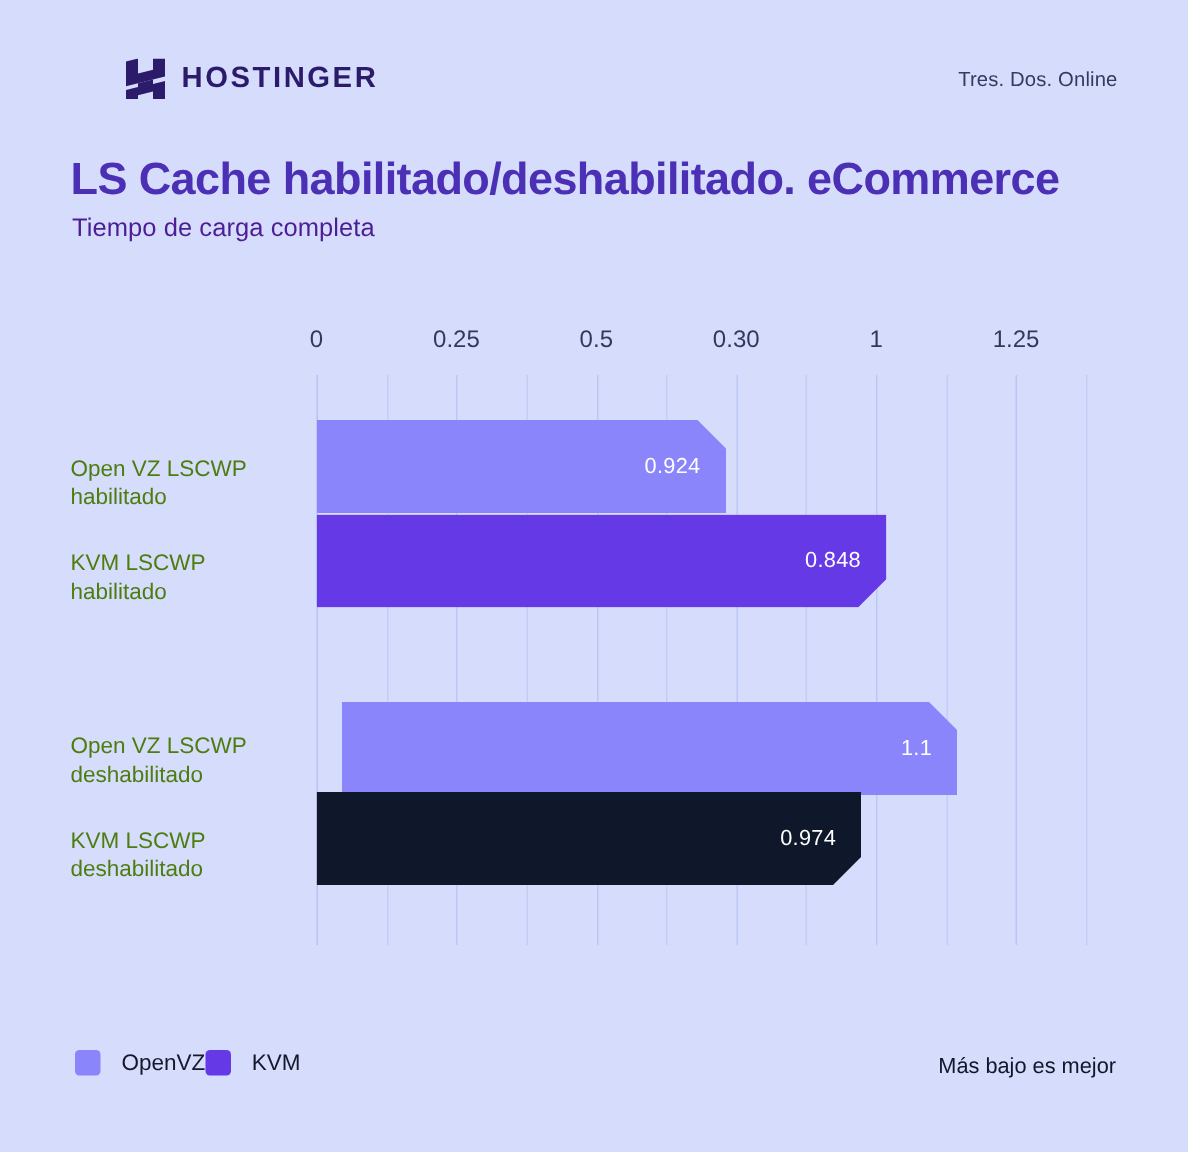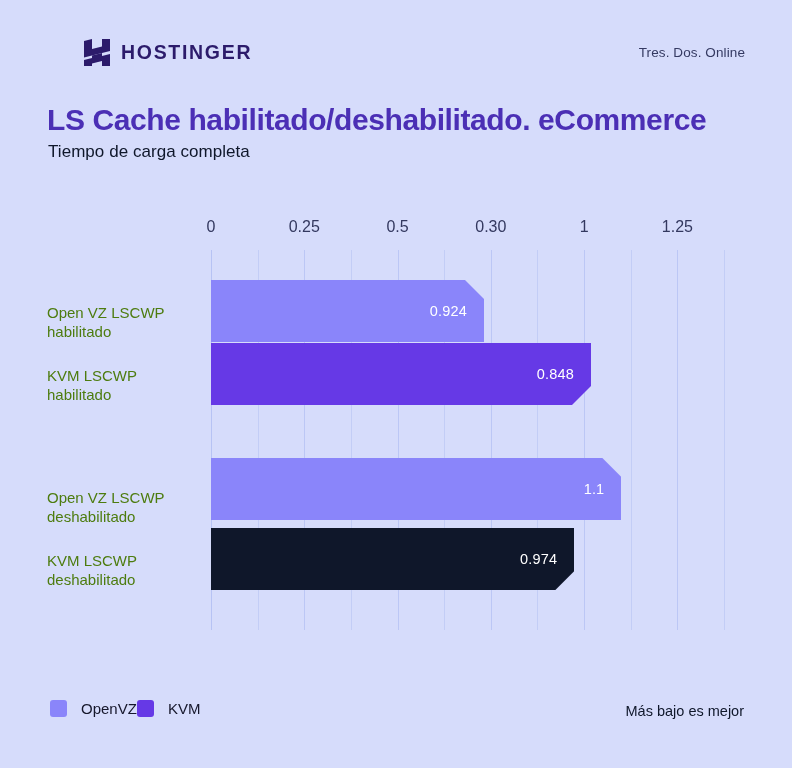--- a/index.html
+++ b/index.html
@@ -62,21 +62,21 @@
     color: #4b2fb5;
     letter-spacing: -0.4px;
     line-height: 1.18;
     white-space: nowrap;
   }
   .subtitle {
     position: absolute;
     left: 48px;
     top: 142px;
     font-size: 17px;
-    color: #0f172a;
+    color: #4c1d95;
     letter-spacing: 0.05px;
   }
 
   
   .chart {
     position: absolute;
     left: 0;
     top: 0;
     width: 792px;
     height: 768px;
@@ -217,21 +217,21 @@
       <div class="tick-label" style="left: 186.545px; top: -32px;">0.5</div>
       <div class="tick-label" style="left: 279.818px; top: -32px;">0.30</div>
       <div class="tick-label" style="left: 373.091px; top: -32px;">1</div>
       <div class="tick-label" style="left: 466.364px; top: -32px;">1.25</div>
       <div class="bar openvz" style="width: 273px; top: 30px; background: rgb(138, 133, 250);">
         <span class="bar-value">0.924</span>
       </div>
       <div class="bar kvm" style="width: 380px; top: 93px; background: rgb(102, 57, 230);">
         <span class="bar-value">0.848</span>
       </div>
-      <div class="bar openvz" style="width: 410.4px; top: 208px; background: rgb(138, 133, 250);">
+      <div class="bar openvz" style="width: 410.4px; top: 218px; background: rgb(138, 133, 250); margin-left: 17px;">
         <span class="bar-value">1.1</span>
       </div>
       <div class="bar kvm" style="width: 363.391px; top: 278px; background: #0f172a;">
         <span class="bar-value">0.974</span>
       </div>
     </div>
 </div>
 
 <div class="legend">
   <div class="legend-item">

